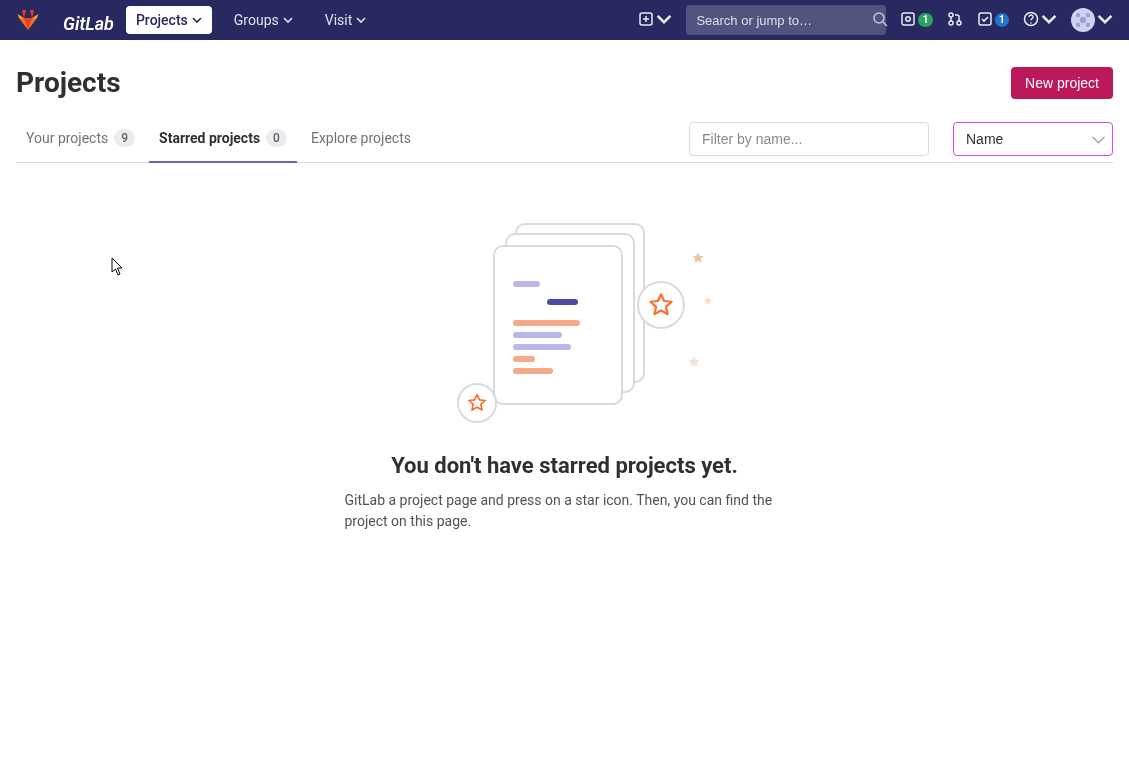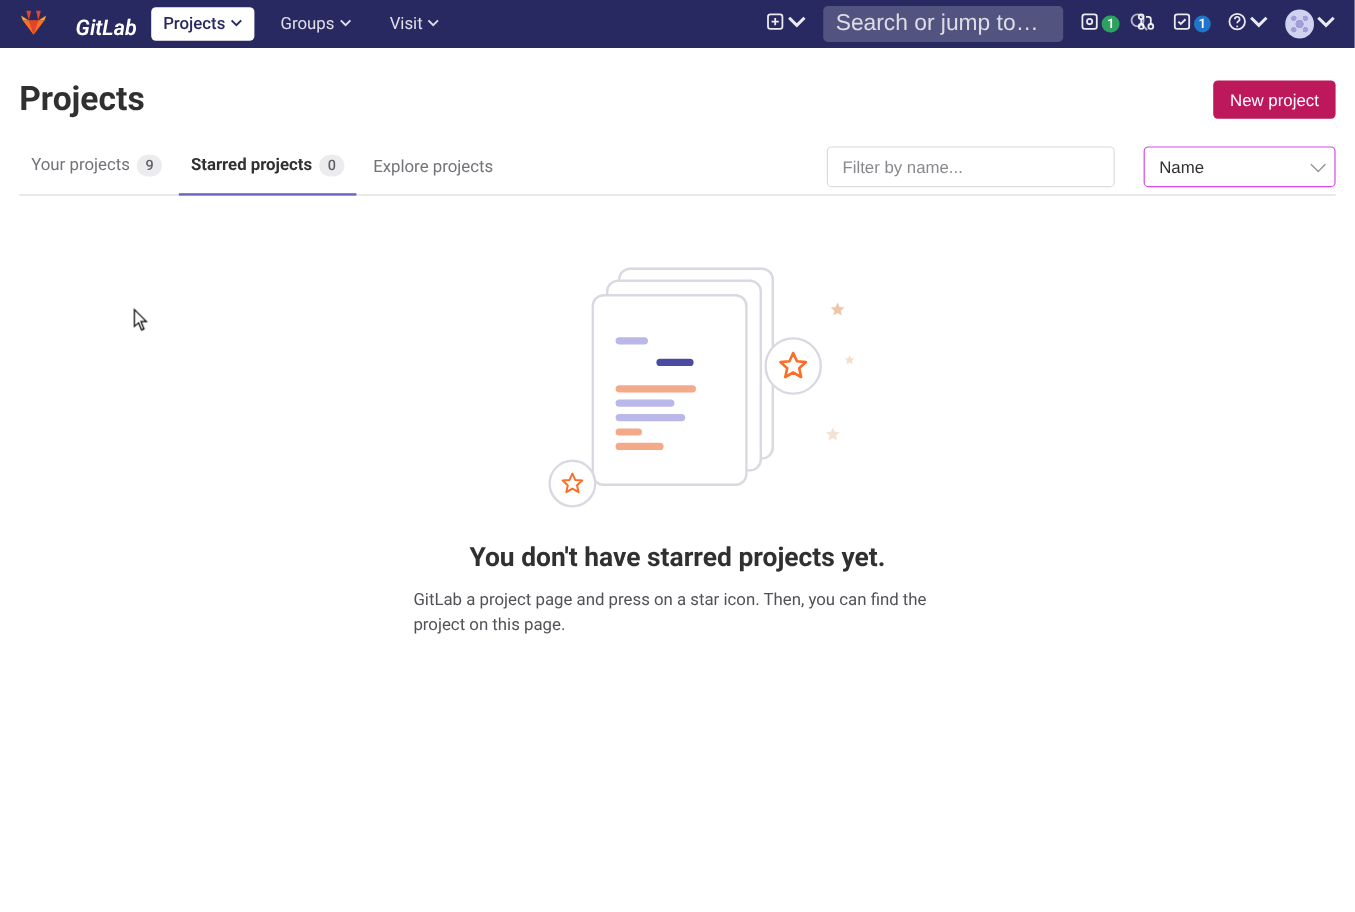--- a/index.html
+++ b/index.html
@@ -46,21 +46,21 @@
     display: flex; align-items: center;
     background: rgba(255,255,255,0.2);
     border-radius: 4px;
     height: 30px;
     width: 200px;
     padding: 0 10px;
     color: rgba(255,255,255,0.8);
   }
   .search-box input {
     background: transparent; border: none; outline: none;
-    color: #fdba74; font-size: 19px; flex: 1;
+    color: #fdba74; font-size: 13px; flex: 1;
   }
   .search-box input::placeholder { color: rgba(255,255,255,0.8); }
   .search-box .search-ico { width: 16px; height: 16px; opacity: .8; }
 
   .icon-btn {
     display: flex; align-items: center; gap: 2px;
     color: rgba(255,255,255,0.9);
     cursor: pointer;
     position: relative;
   }
@@ -117,21 +117,21 @@
     cursor: pointer;
   }
 
   
   .tabs-row {
     display: flex;
     align-items: center;
     border-bottom: 1px solid #dbdbdb;
     gap: 4px;
   }
-  .tabs { display: flex; gap: 4px; align-items: flex-end; }
+  .tabs { display: flex; gap: 4px; }
   .tab {
     padding: 14px 10px 14px 10px;
     color: #737278;
     cursor: pointer;
     display: flex;
     align-items: center;
     gap: 6px;
     border-bottom: 2px solid transparent;
     margin-bottom: -1px;
   }

